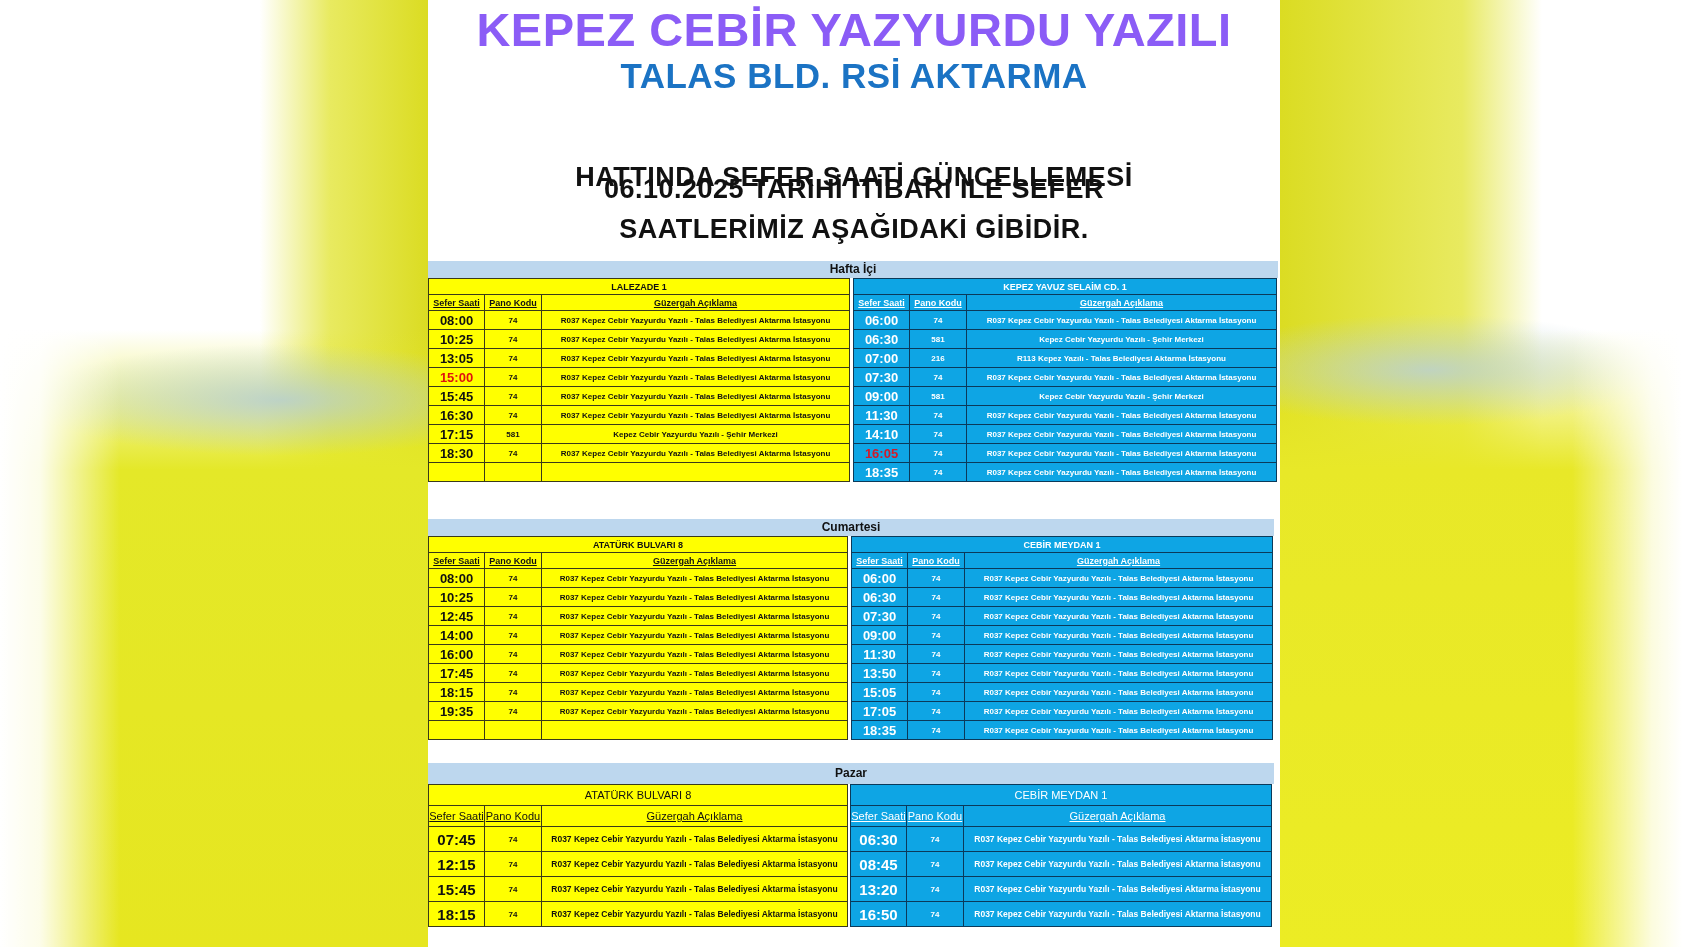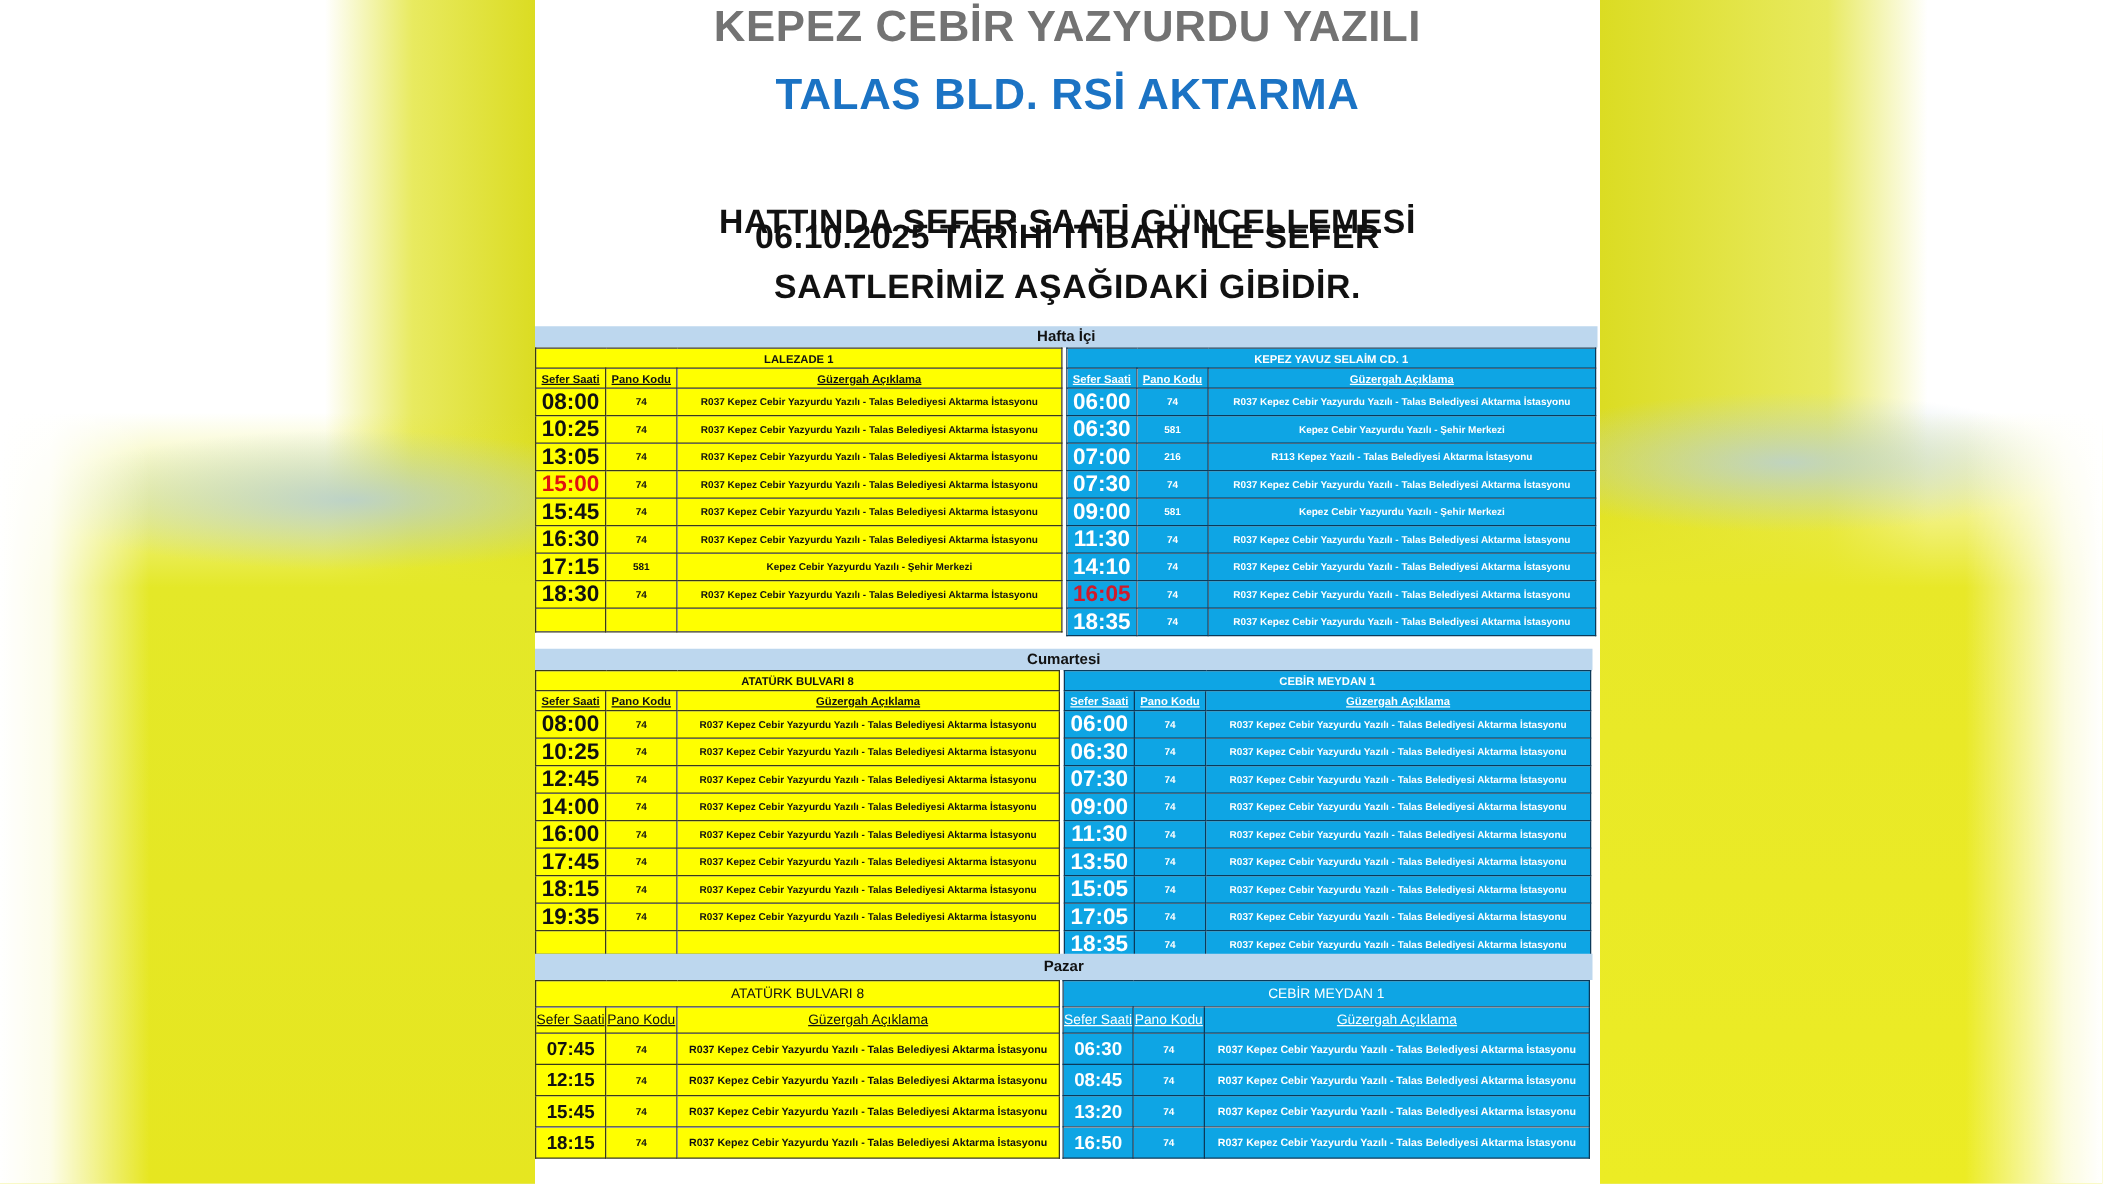--- a/index.html
+++ b/index.html
@@ -17,34 +17,34 @@
   .bg-right{left:1280px;width:402px;
     background:
       radial-gradient(ellipse 330px 80px at 150px 370px, rgba(185,208,212,0.85), rgba(185,208,212,0) 70%),
       linear-gradient(to bottom, rgba(255,255,255,0) 0px, rgba(255,255,255,0) 330px, rgba(232,232,40,1) 470px, rgba(236,236,36,1) 947px),
       linear-gradient(to left, #ffffff 0px, #ffffff 140px, #e8ea60 220px, #dbdc22 402px);
   }
   .bg-right::after{content:"";position:absolute;inset:0;
     background:linear-gradient(to left,#ffffff 0px, rgba(255,255,255,0.85) 30px, rgba(255,255,255,0) 110px);}
   .poster{position:absolute;left:428px;top:0;width:852px;height:947px;background:#ffffff;}
   .title{position:absolute;left:0;width:852px;text-align:center;font-weight:bold;letter-spacing:0.5px;}
-  .t1{top:2px;font-size:35px;color:#737373;}
+  .t1{top:2px;font-size:47px;color:#8b5cf6;}
   .t2{top:56px;font-size:35px;color:#1b73c4;}
   .t3{top:120px;font-size:27px;color:#111;margin-top:42px;}
   .t4{top:174px;font-size:27px;color:#111;}
   .t5{top:214px;font-size:27px;color:#111;}
 
   .section-bar{position:absolute;left:0;height:17px;background:#bdd7ee;text-align:center;font-weight:bold;font-size:12px;color:#111;line-height:17px;}
   table.sched{position:absolute;border-collapse:collapse;table-layout:fixed;}
   table.sched td{border:1px solid #3a3a1a;padding:0;text-align:center;overflow:hidden;white-space:nowrap;}
   table.yellow td{background:#ffff00;color:#111;}
   table.blue td{background:#0ea5e4;color:#fff;border-color:#0b3a5a;}
   td.stop{font-weight:bold;font-size:9px;}
   td.hdr{font-weight:bold;font-size:9px;text-decoration:underline;}
-  td.time{font-weight:bold;font-size:18px;}
+  td.time{font-weight:bold;font-size:13px;}
   td.code{font-size:8px;font-weight:bold;}
   td.desc{font-size:8px;font-weight:bold;}
   td.red{color:#e0120f !important;}
   table.blue td.red{color:#d11a2a !important;}
   .pz td.stop,.pz td.hdr{font-size:11px;font-weight:normal;}
   .pz td.time{font-size:15px;}
   .pz td.desc{font-size:8.5px;}
 </style>
 </head>
 <body>

